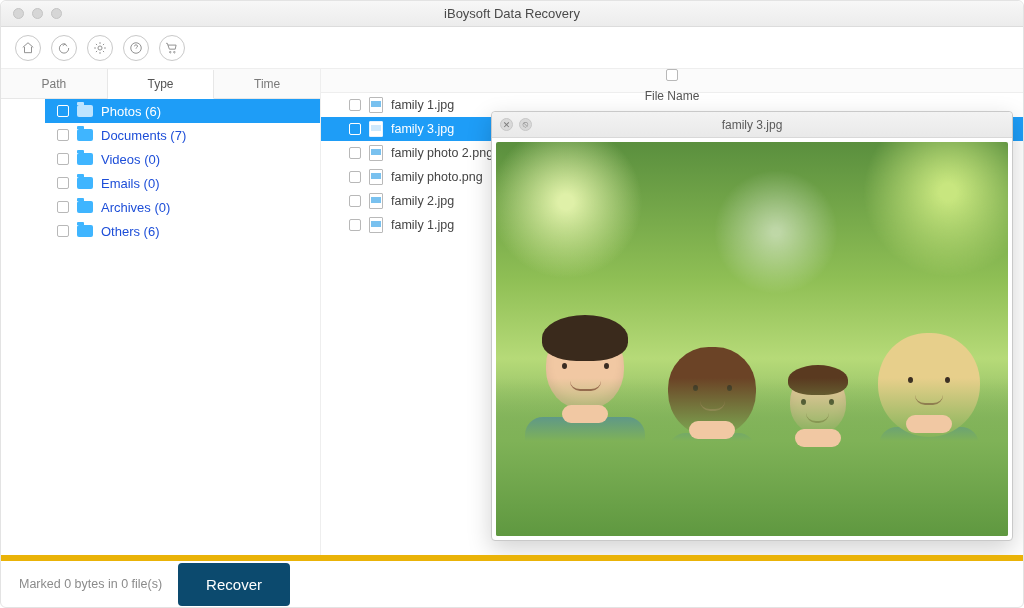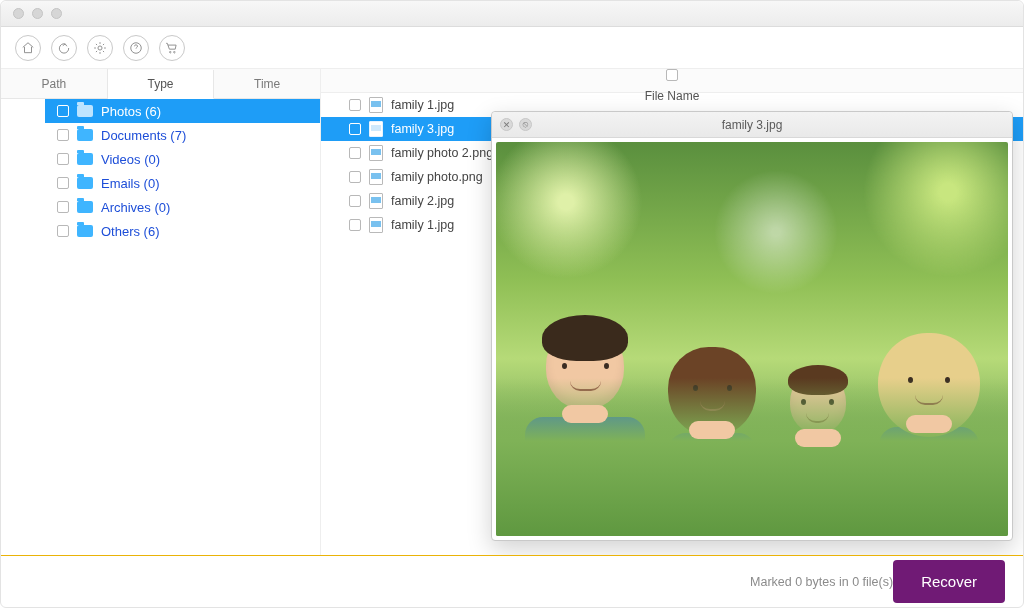--- a/index.html
+++ b/index.html
@@ -35,23 +35,23 @@
   .filelist { flex:1; overflow:auto;}
   .frow { display:flex; align-items:center; height:24px; padding:0 16px 0 28px; gap:8px; font-size:12.5px; color:#444; cursor:pointer;}
   .frow.selected { background:#1e9df7; color:#fff;}
   .frow .chk { border-color:#b8b8b8;}
   .frow.selected .chk { border-color:#fff; background:transparent;}
   .fico { width:14px; height:16px; background:#fff; border:1px solid #b9b9b9; border-radius:1px; position:relative; flex:0 0 auto;}
   .fico::after { content:""; position:absolute; left:1px; right:1px; top:3px; height:6px; background:#79c1ef;}
   .frow.selected .fico { border-color:#e6f3ff;}
   .frow.selected .fico::after { background:#cfe9fc;}
   
-  .footer { height:52px; border-top:1px solid #eab308; display:flex; align-items:center; justify-content:flex-end; padding:0 18px;}
+  .footer { height:52px; border-top:6px solid #eab308; display:flex; align-items:center; justify-content:flex-start; padding:0 18px;gap:16px;}
   .status { font-size:12.5px; color:#8b8b8b;}
-  .recover { background:#701a75; color:#fff; border:none; border-radius:4px; font-size:15px; padding:13px 28px; cursor:pointer;}
+  .recover { background:#0c4a6e; color:#fff; border:none; border-radius:4px; font-size:15px; padding:13px 28px; cursor:pointer;}
   
   .preview { position:absolute; left:490px; top:42px; width:522px; height:430px; background:#fff; border:1px solid #c9c9c9; border-radius:4px; box-shadow:0 8px 24px rgba(0,0,0,.18); display:flex; flex-direction:column; z-index:20;}
   .phead { height:26px; background:linear-gradient(#f3f3f3,#e9e9e9); border-bottom:1px solid #d8d8d8; border-radius:4px 4px 0 0; display:flex; align-items:center; position:relative; padding:0 8px; gap:6px;}
   .pdot { width:13px; height:13px; border-radius:50%; background:#d9d9d9; border:1px solid #c7c7c7; display:flex; align-items:center; justify-content:center; font-size:9px; color:#7a7a7a; cursor:pointer;}
   .ptitle { position:absolute; left:0; right:0; text-align:center; font-size:12px; color:#5a5a5a; pointer-events:none;}
   .pbody { flex:1; overflow:hidden; padding:4px;}
   .photo { width:100%; height:100%; position:relative; overflow:hidden; background:linear-gradient(180deg,#5a8f3e 0%, #8fbf55 35%, #b6da78 55%, #8ab861 70%, #6fa14a 100%); border-radius:2px;}
   .leaf { position:absolute; border-radius:50%; filter:blur(.3px);}
   .l1 { width:180px; height:180px; background:radial-gradient(circle,#dff0a8 6%, rgba(223,240,168,0) 60%); top:-30px; left:-20px;}
   .l2 { width:200px; height:200px; background:radial-gradient(circle,#c8e67f 6%, rgba(200,230,127,0) 60%); top:-50px; right:-40px;}
@@ -76,20 +76,21 @@
 <body>
 
 <div class="window">
 
   <div class="titlebar">
     <div class="traffic">
       <span></span>
       <span></span>
       <span></span>
     </div>
+    <div class="title">iBoysoft Data Recovery</div>
   </div>
 
   <div class="toolbar">
     <div class="tbtn">
         <svg viewBox="0 0 24 24">
           <path d="M3 11 L12 3 L21 11 M6 10 V20 H18 V10"></path>
         </svg>
       </div>
     <div class="tbtn">
         <svg viewBox="0 0 24 24">

